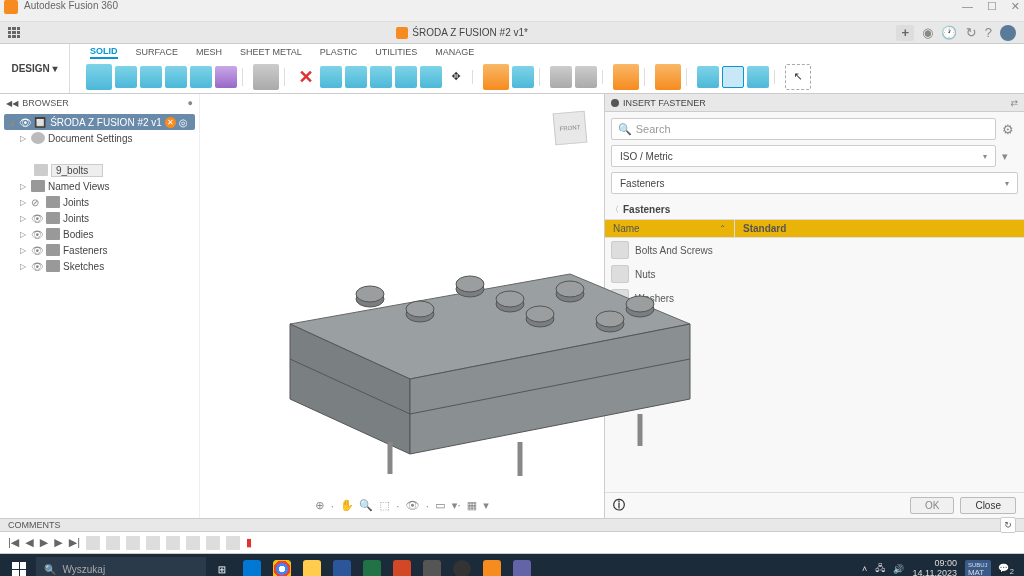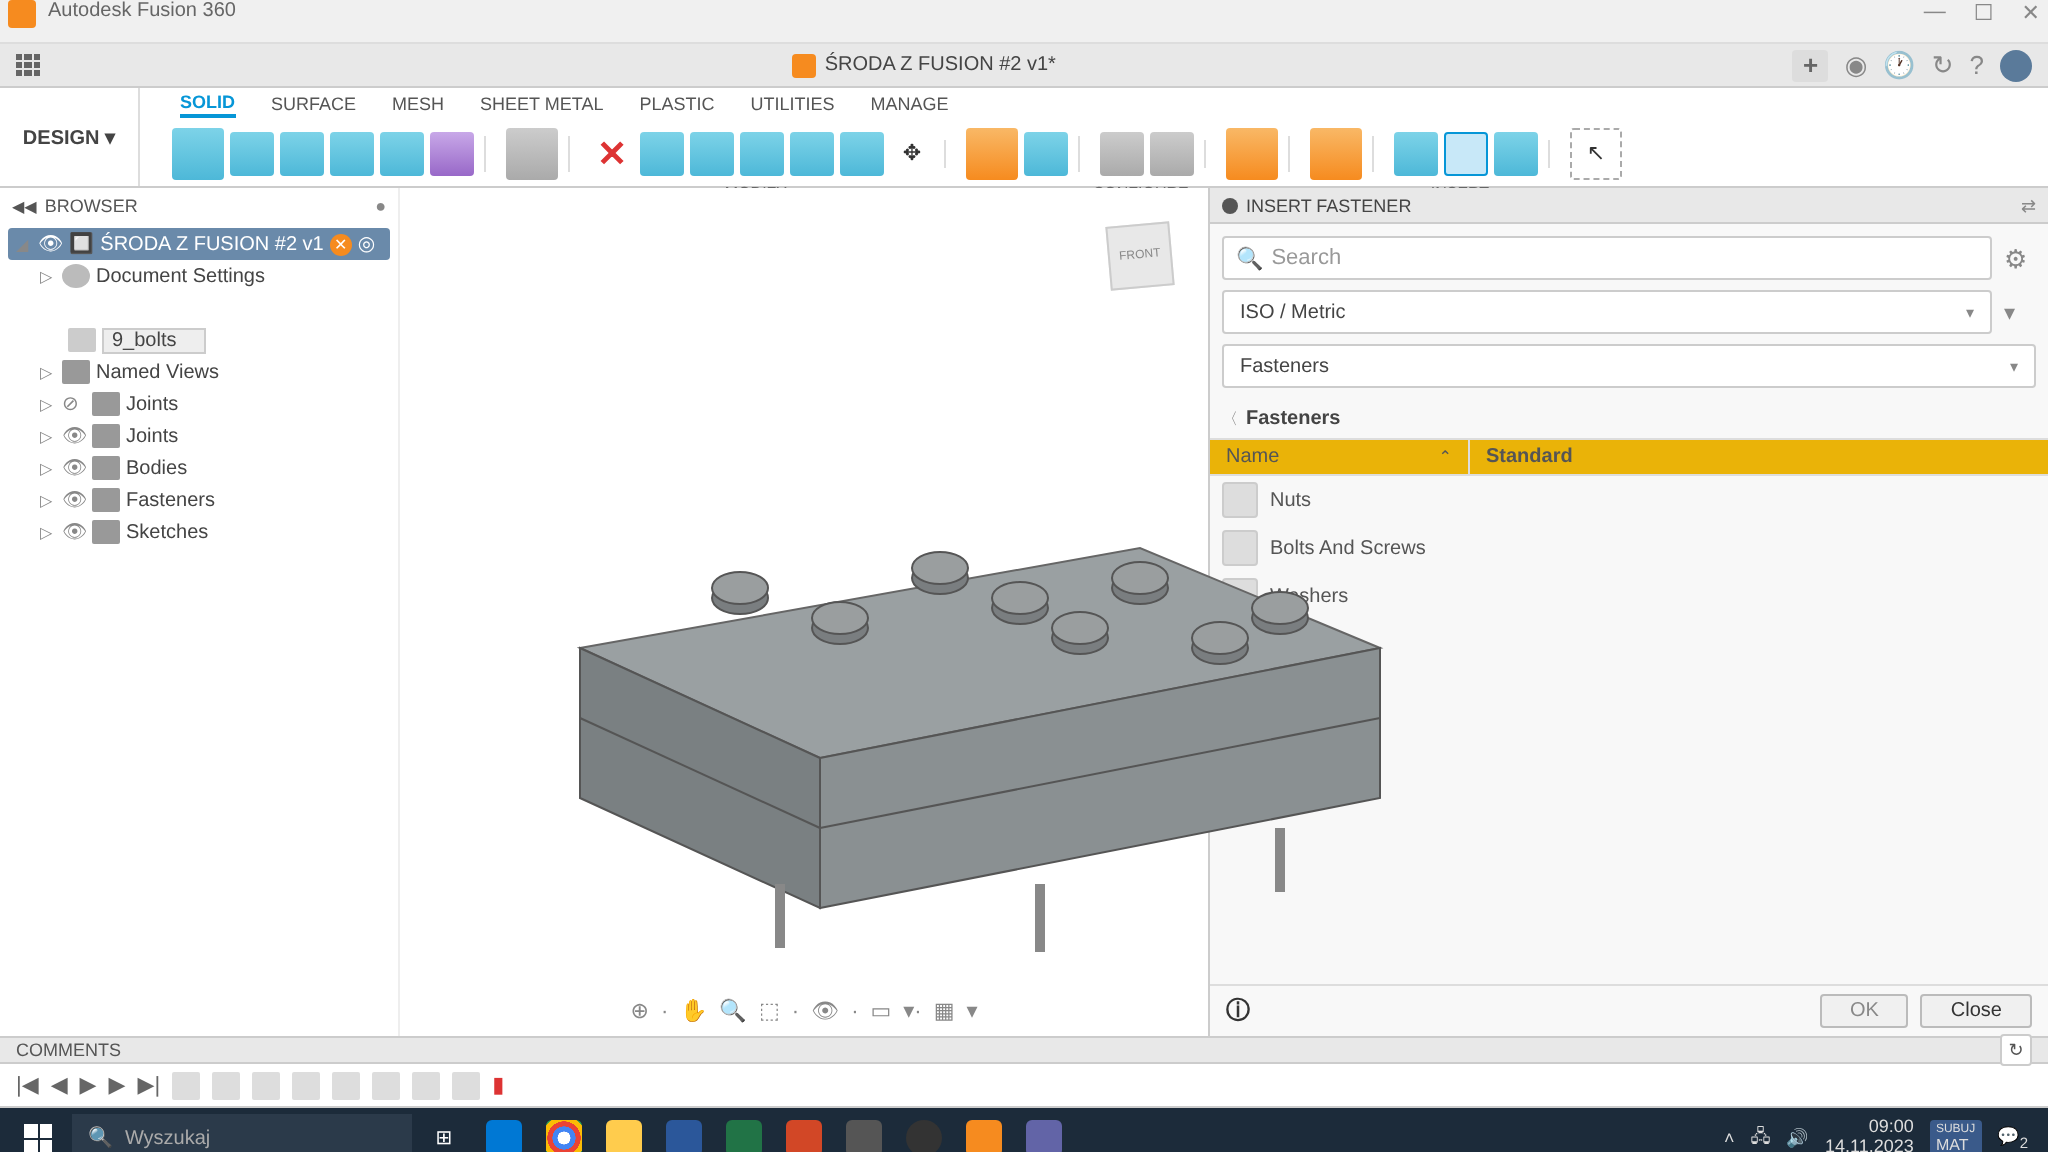--- a/index.html
+++ b/index.html
@@ -363,25 +363,25 @@
     <div class="fp-table-hdr">
       <div class="fp-col-name">
           <span>Name</span>
           <span class="sort">⌃</span>
         </div>
       <div class="fp-col-std">Standard</div>
     </div>
     <div class="fp-list">
       <div class="fp-item">
           <div class="thumb"></div>
-          <span>Nuts</span>
+          <span>Bolts And Screws</span>
         </div>
       <div class="fp-item">
           <div class="thumb"></div>
-          <span>Bolts And Screws</span>
+          <span>Nuts</span>
         </div>
       <div class="fp-item">
           <div class="thumb"></div>
           <span>Washers</span>
         </div>
     </div>
     <div class="fp-footer">
       <span class="info">ⓘ</span>
       <span class="btn"></span>
       <button disabled="">OK</button>

